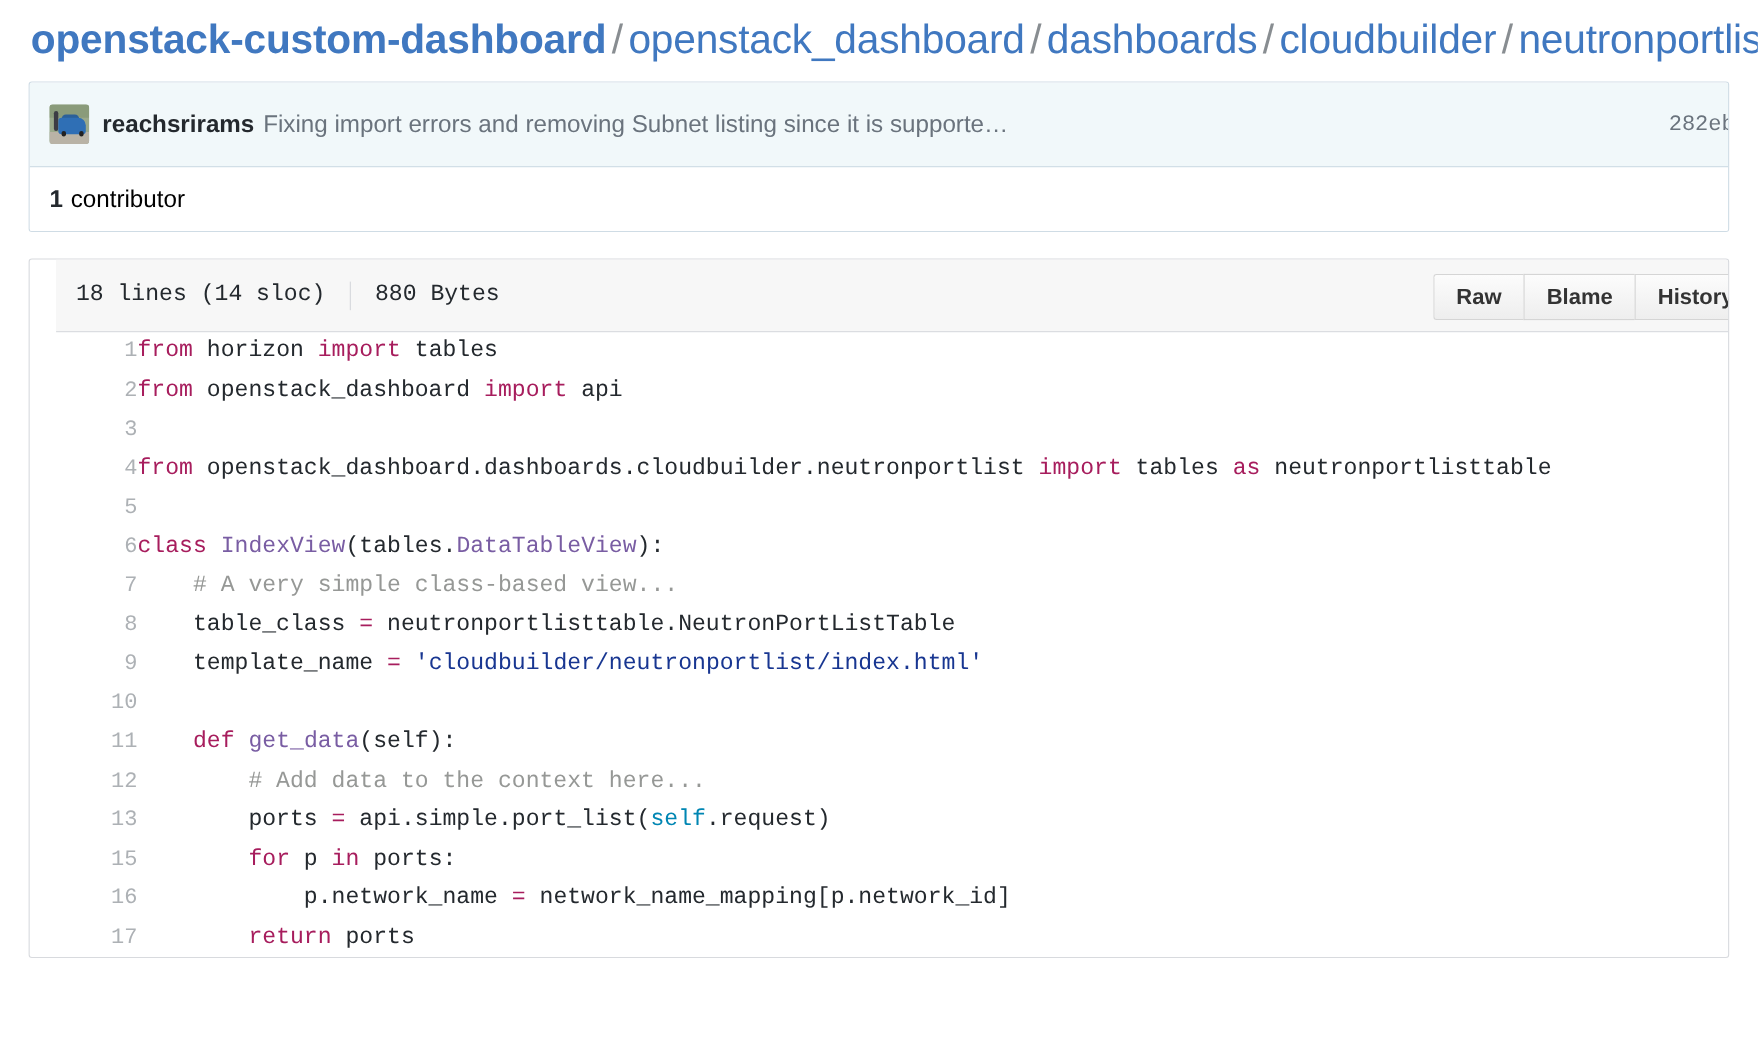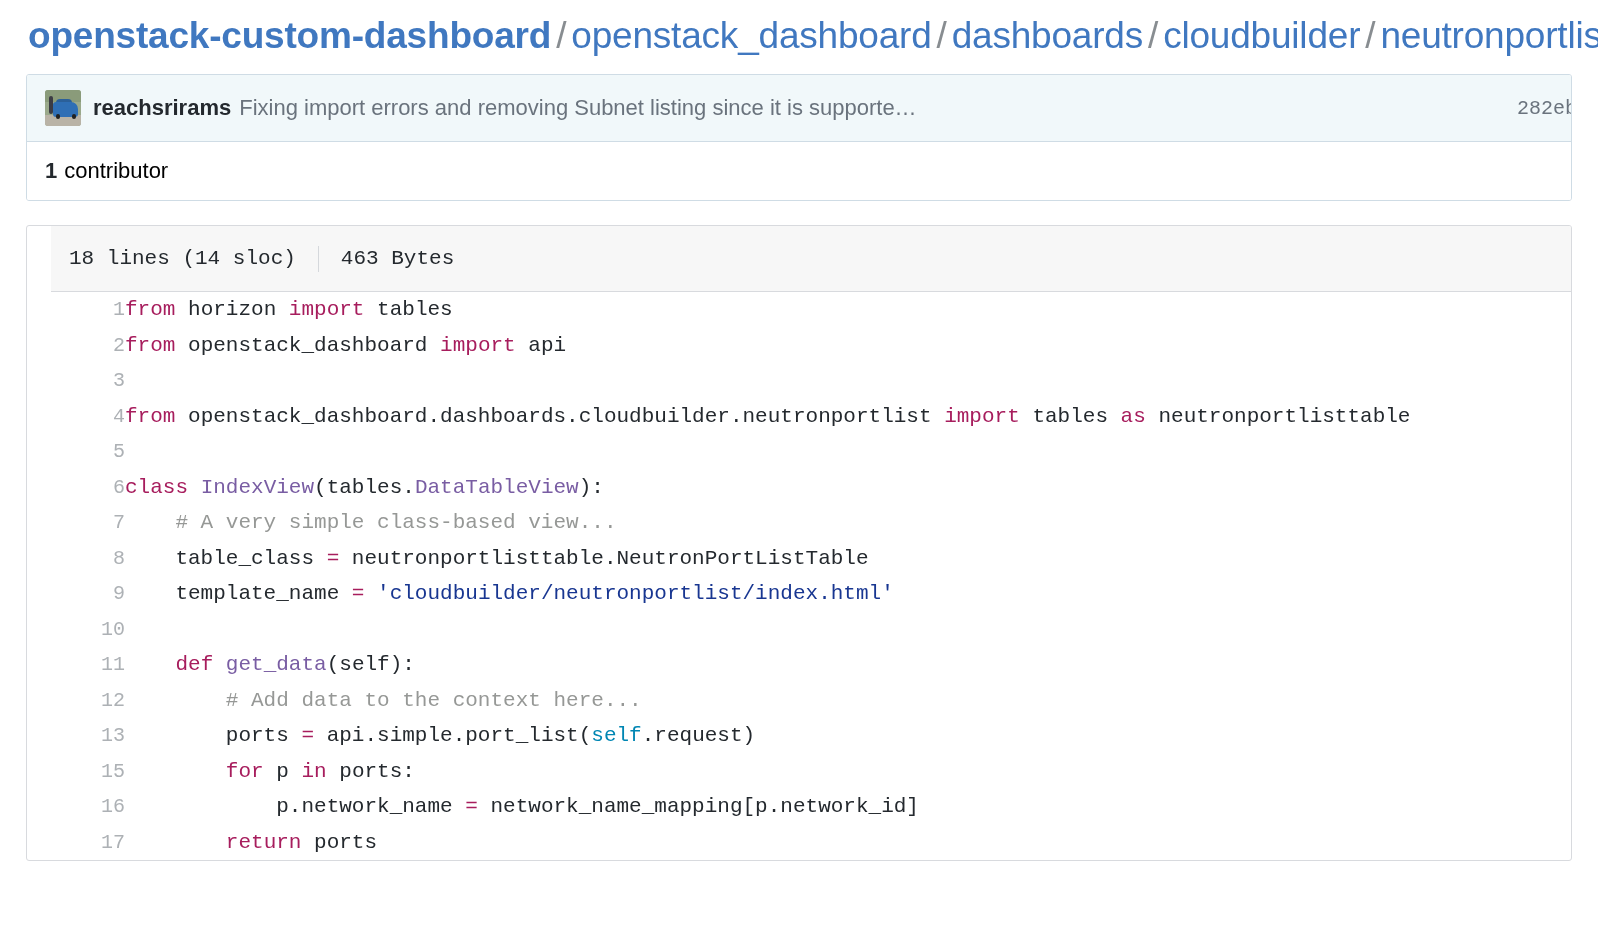--- a/index.html
+++ b/index.html
@@ -43,21 +43,21 @@
     border: 1px solid #cfdce5;
     border-radius: 3px;
     overflow: hidden;
   }
   .commit-bar {
     background: #f1f8fa;
     border-bottom: 1px solid #cfdce5;
     display: flex;
     align-items: center;
     padding: 0 18px;
-    height: 67px;
+    height: 77px;
     position: relative;
   }
   .avatar {
     width: 36px;
     height: 36px;
     border-radius: 3px;
     flex: 0 0 36px;
     margin-right: 12px;
     overflow: hidden;
     position: relative;
@@ -217,22 +217,27 @@
     <span class="contrib-count">1</span>
     <span class="contrib-label">contributor</span>
   </div>
 </div>
 
 <div class="file-box">
   <div class="file-header">
     <div class="file-meta">
       <span>18 lines (14 sloc)</span>
       <span class="divider"></span>
-      <span>463 Bytes</span>
+      <span>880 Bytes</span>
     </div>
+    <div class="btn-group" id="file-buttons">
+        <button class="btn">Raw</button>
+        <button class="btn">Blame</button>
+        <button class="btn">History</button>
+      </div>
   </div>
   <table class="code-table">
     <tbody id="code-body">
         <tr>
           <td class="ln">1</td>
           <td class="lc"><span class="k">from</span><span> horizon </span><span class="k">import</span><span> tables</span></td>
         </tr>
         <tr>
           <td class="ln">2</td>
           <td class="lc"><span class="k">from</span><span> openstack_dashboard </span><span class="k">import</span><span> api</span></td>

